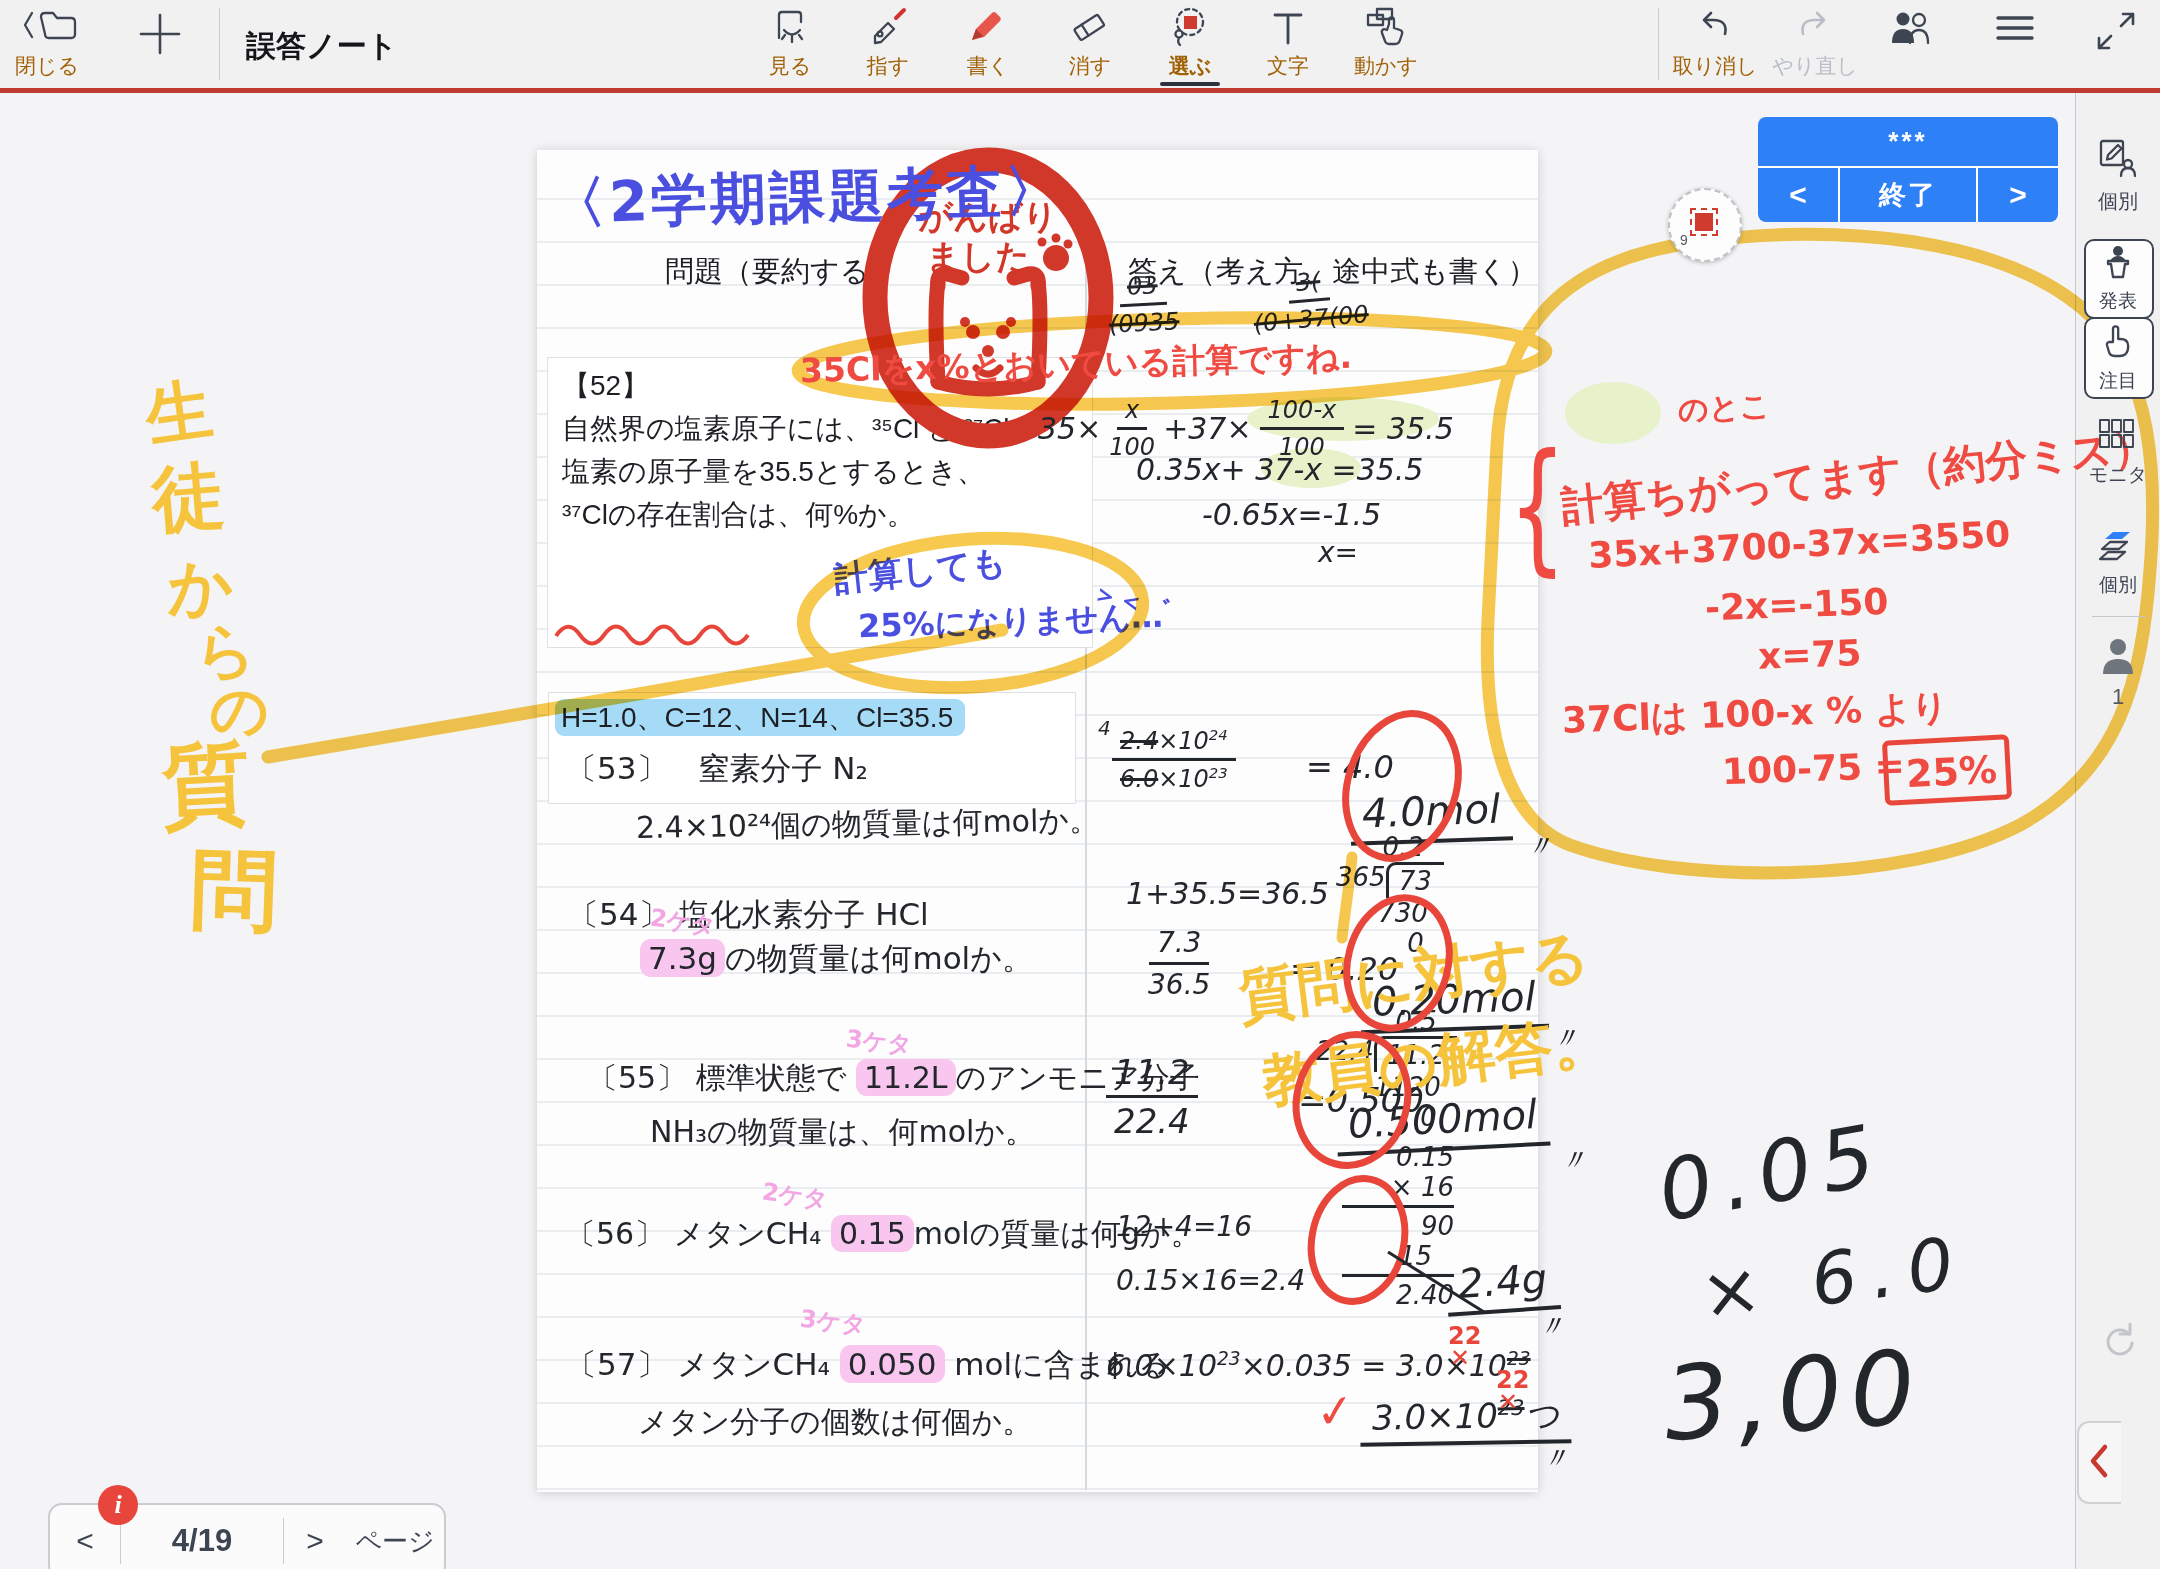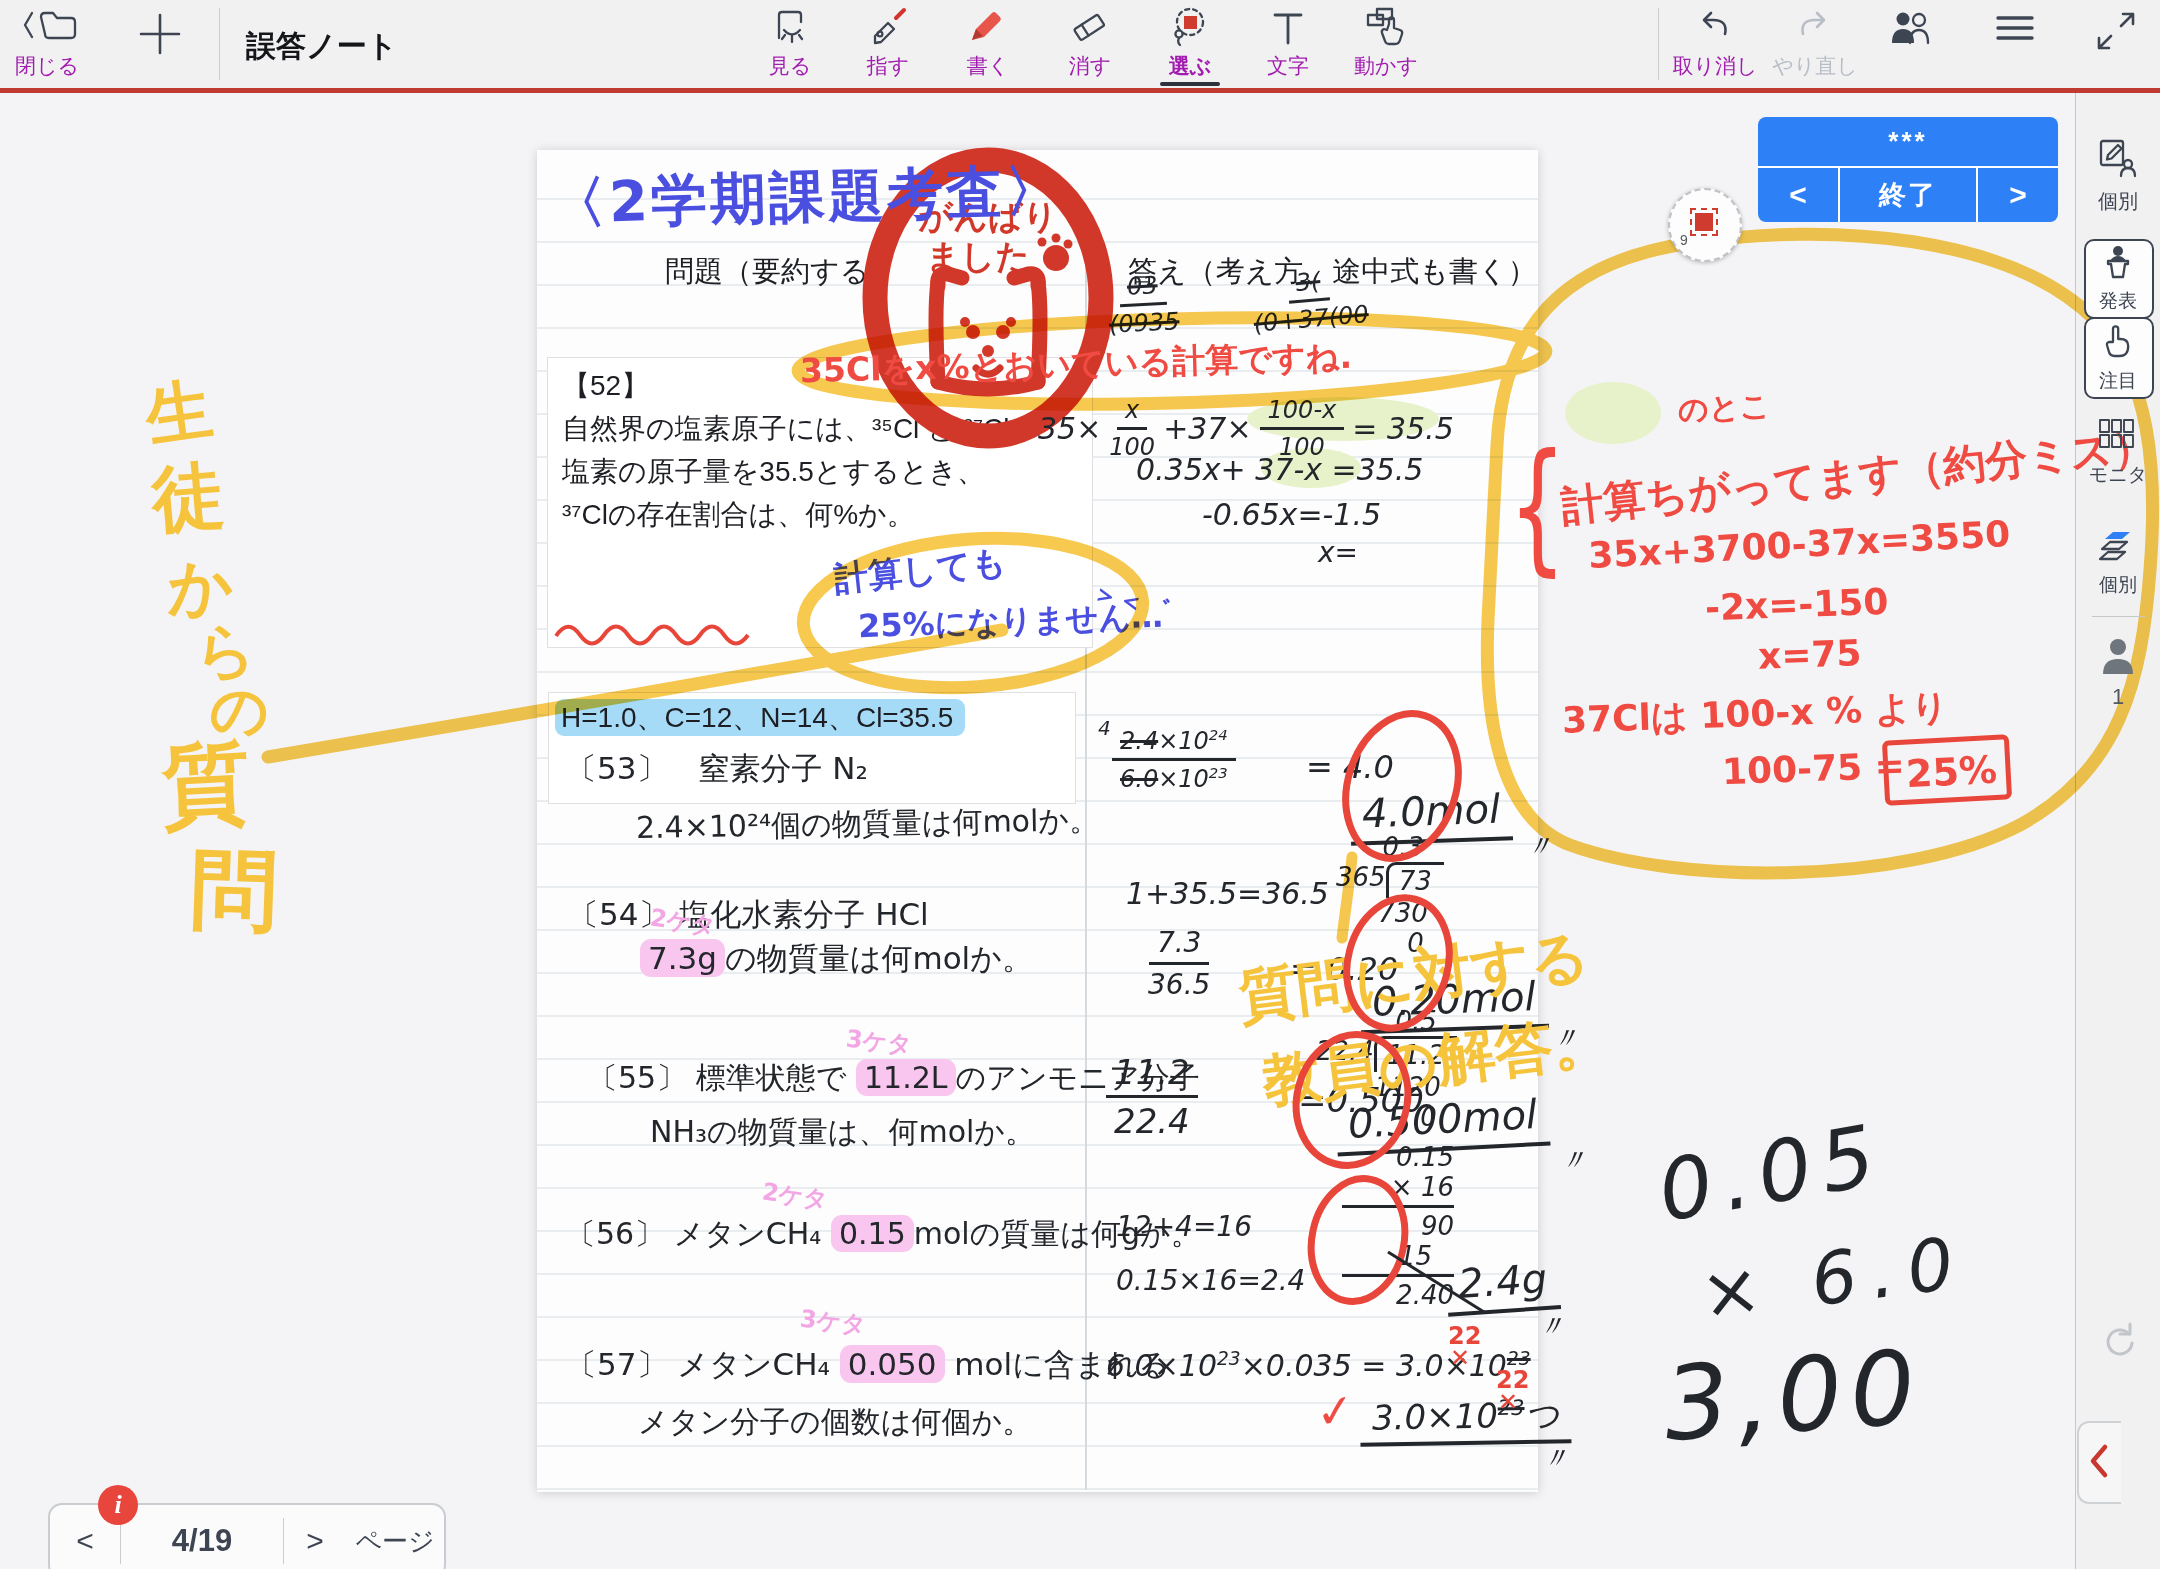--- a/index.html
+++ b/index.html
@@ -2,21 +2,21 @@
 <html><head>
 <meta charset="utf-8">
 <style>
   html,body{margin:0;padding:0}
   body{width:2160px;height:1569px;position:relative;background:#f4f4f6;overflow:hidden;
        font-family:"Liberation Sans",sans-serif;color:#1d1f24}
   .abs{position:absolute}
   
   #toolbar{position:absolute;left:0;top:0;width:2160px;height:88px;background:#f1f1f2;
            border-bottom:5px solid #bf3a31;z-index:60}
-  .tb-label{position:absolute;font-size:21px;color:#a21caf;white-space:nowrap;transform:translateX(-50%)}
+  .tb-label{position:absolute;font-size:21px;color:#a16207;white-space:nowrap;transform:translateX(-50%)}
   .tb-label.dis{color:#b9bec6}
   .tb-ico{position:absolute;transform:translateX(-50%)}
   .vdiv{position:absolute;top:8px;height:72px;width:1px;background:#c9ccd0}
   #tb-title{position:absolute;left:246px;top:26px;font-size:30px;font-weight:bold;color:#14161a}
   .tool-underline{position:absolute;height:4px;background:#2d323c;border-radius:2px}
   svg{overflow:visible}
   .ic{stroke:#3e4552;fill:none;stroke-width:2.3;stroke-linecap:round;stroke-linejoin:round}
   .ic-dis{stroke:#b9bec6}
   .ic-fill{fill:#3e4552;stroke:none}
   
@@ -413,21 +413,21 @@
     <span class="ft"><span class="st">2.4</span><span>×10</span><span class="sup">24</span></span>
     <span class="fb"><span class="st">6.0</span><span>×10</span><span class="sup">23</span></span>
   </span>
 </div>
 <div class="hw" style="left:1306px;top:748px;font-size:32px">= 4.0</div>
 <div class="hw" style="left:1350px;top:788px;font-size:40px;transform:rotate(-2deg)"><span class="ansline">4.0mol</span></div>
 <div class="tick" style="left:1524px;top:826px;font-size:30px">〃</div>
 
 <div class="hw" style="left:1126px;top:876px;font-size:30px">1+35.5=36.5</div>
 <div class="longdiv" style="left:1336px;top:832px;font-size:26px">
-  <span class="q">0.3</span>
+  <span class="q">0.2</span>
   <span class="drow">
       <span>365</span>
       <span class="ldiv">73</span>
     </span>
   <span class="sub">730</span>
   <span class="sub" style="padding-right:20px">0</span>
 </div>
 <div class="hw" style="left:1148px;top:926px;font-size:28px">
   <span class="frac" style="margin:0">
       <span class="ft">7.3</span>

